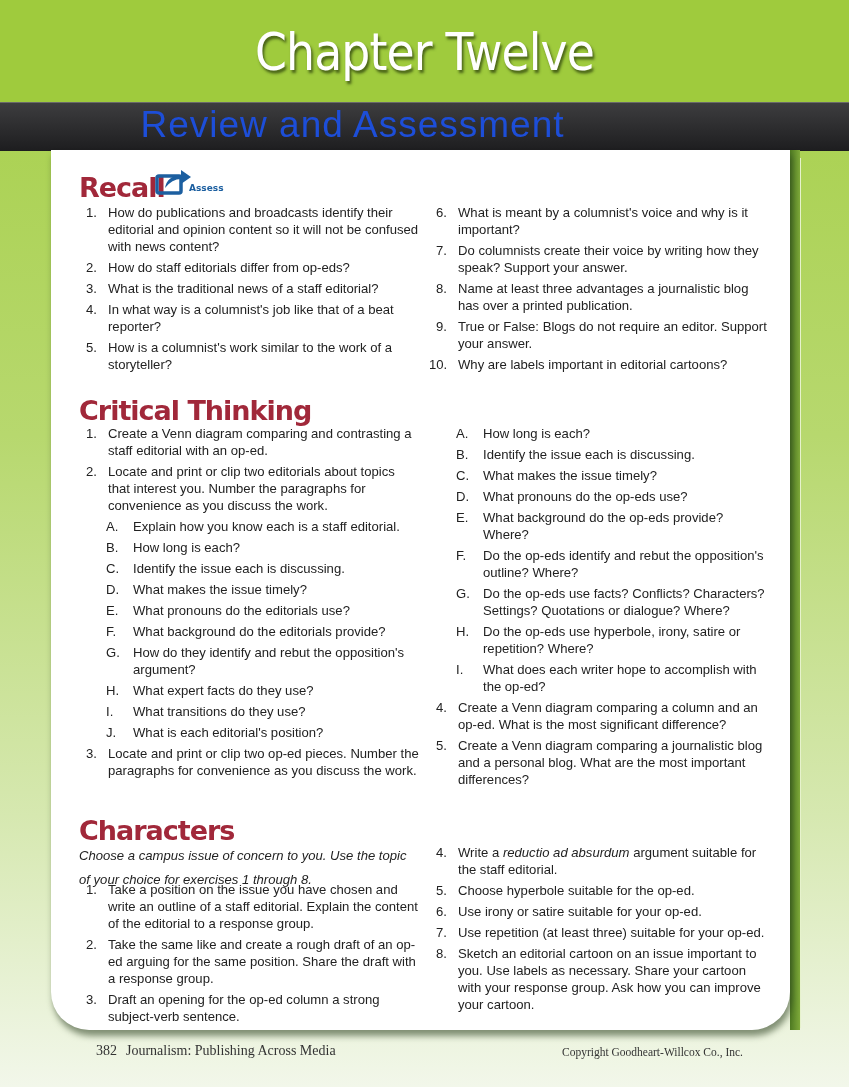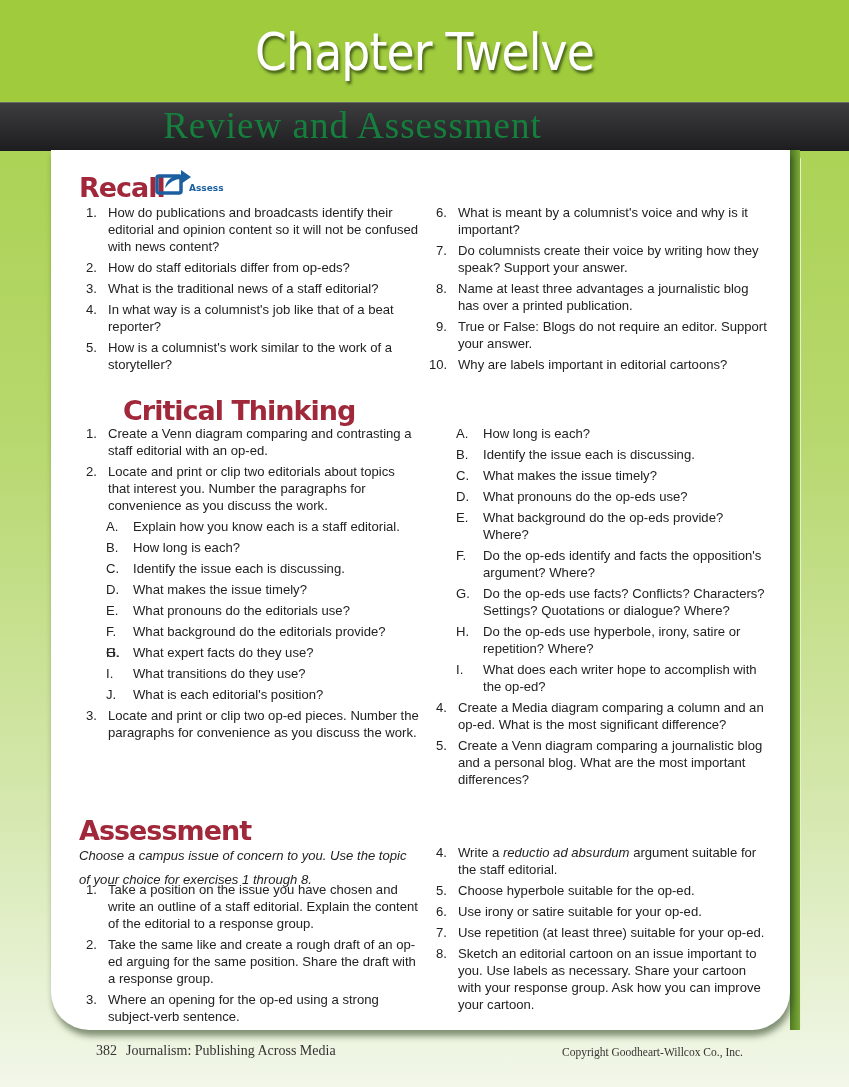--- a/index.html
+++ b/index.html
@@ -16,21 +16,21 @@
     text-shadow: 2px 3px 3px rgba(40,60,10,0.75);
     transform: scaleX(0.88);
   }
   .dark-band {
     position:absolute; left:0; top:102px; width:849px; height:48px;
     background: linear-gradient(180deg, #3d3d3f 0%, #2a2a2c 60%, #1d1d1f 100%);
     border-top:1px solid #6a6a6a;
   }
   .band-title {
     position:absolute; left:0; top:104px; width:705px; text-align:center;
-    font-family: Liberation Serif, serif; font-size:37px; color:#15803d; letter-spacing:1px;
+    font-family: Liberation Sans, sans-serif; font-size:37px; color:#1d4ed8; letter-spacing:1px;
   }
   .right-rail {
     position:absolute; left:790px; top:150px; width:10px; height:880px;
     background: linear-gradient(90deg, #4e7a22, #7ea93a);
   }
   .right-rail-line { position:absolute; left:800px; top:158px; width:1px; height:870px; background:#e6f2cc; }
   .panel {
     position:absolute; left:51px; top:150px; width:739px; height:880px;
     background:#fff; border-bottom-left-radius:38px; border-bottom-right-radius:38px;
     box-shadow: 2px 6px 6px rgba(40,60,30,0.55);
@@ -82,56 +82,56 @@
     <li><span class="num">5.</span><span>How is a columnist's work similar to the work of a storyteller?</span></li>
   </ol>
 <ol class="q" id="recall-right" style="left:429px; top:204px; width:340px;">
     <li><span class="num">6.</span><span>What is meant by a columnist's voice and why is it important?</span></li>
     <li><span class="num">7.</span><span>Do columnists create their voice by writing how they speak? Support your answer.</span></li>
     <li><span class="num">8.</span><span>Name at least three advantages a journalistic blog has over a printed publication.</span></li>
     <li><span class="num">9.</span><span>True or False: Blogs do not require an editor. Support your answer.</span></li>
     <li><span class="num">10.</span><span>Why are labels important in editorial cartoons?</span></li>
   </ol>
 
-<div class="sec-title" style="left:79px; top:395px;margin-left:44px;">Critical Thinking</div>
+<div class="sec-title" style="left:79px; top:395px;">Critical Thinking</div>
 <ol class="q" id="ct-left" style="left:79px; top:425px; width:340px;">
     <li><span class="num">1.</span><span>Create a Venn diagram comparing and contrasting a staff editorial with an op-ed.</span></li>
     <li><span class="num">2.</span><span>Locate and print or clip two editorials about topics that interest you. Number the paragraphs for convenience as you discuss the work.</span></li>
     <li class="sub"><span class="num">A.</span><span>Explain how you know each is a staff editorial.</span></li>
     <li class="sub"><span class="num">B.</span><span>How long is each?</span></li>
     <li class="sub"><span class="num">C.</span><span>Identify the issue each is discussing.</span></li>
     <li class="sub"><span class="num">D.</span><span>What makes the issue timely?</span></li>
     <li class="sub"><span class="num">E.</span><span>What pronouns do the editorials use?</span></li>
     <li class="sub"><span class="num">F.</span><span>What background do the editorials provide?</span></li>
-    <li class="sub"><span class="num">G.</span></li>
+    <li class="sub"><span class="num">G.</span><span>How do they identify and rebut the opposition's argument?</span></li>
     <li class="sub"><span class="num">H.</span><span>What expert facts do they use?</span></li>
     <li class="sub"><span class="num">I.</span><span>What transitions do they use?</span></li>
     <li class="sub"><span class="num">J.</span><span>What is each editorial's position?</span></li>
     <li><span class="num">3.</span><span>Locate and print or clip two op-ed pieces. Number the paragraphs for convenience as you discuss the work.</span></li>
   </ol>
 <ol class="q" id="ct-right" style="left:429px; top:425px; width:340px;">
     <li class="sub"><span class="num">A.</span><span>How long is each?</span></li>
     <li class="sub"><span class="num">B.</span><span>Identify the issue each is discussing.</span></li>
     <li class="sub"><span class="num">C.</span><span>What makes the issue timely?</span></li>
     <li class="sub"><span class="num">D.</span><span>What pronouns do the op-eds use?</span></li>
     <li class="sub"><span class="num">E.</span><span>What background do the op-eds provide? Where?</span></li>
-    <li class="sub"><span class="num">F.</span><span>Do the op-eds identify and facts the opposition's argument? Where?</span></li>
+    <li class="sub"><span class="num">F.</span><span>Do the op-eds identify and rebut the opposition's outline? Where?</span></li>
     <li class="sub"><span class="num">G.</span><span>Do the op-eds use facts? Conflicts? Characters? Settings? Quotations or dialogue? Where?</span></li>
     <li class="sub"><span class="num">H.</span><span>Do the op-eds use hyperbole, irony, satire or repetition? Where?</span></li>
     <li class="sub"><span class="num">I.</span><span>What does each writer hope to accomplish with the op-ed?</span></li>
-    <li><span class="num">4.</span><span>Create a Media diagram comparing a column and an op-ed. What is the most significant difference?</span></li>
+    <li><span class="num">4.</span><span>Create a Venn diagram comparing a column and an op-ed. What is the most significant difference?</span></li>
     <li><span class="num">5.</span><span>Create a Venn diagram comparing a journalistic blog and a personal blog. What are the most important differences?</span></li>
   </ol>
 
-<div class="sec-title" style="left:79px; top:815px;">Assessment</div>
+<div class="sec-title" style="left:79px; top:815px;">Characters</div>
 <div class="intro" style="left:79px; top:844px;">Choose a campus issue of concern to you. Use the topic of your choice for exercises 1 through 8.</div>
 <ol class="q" id="app-left" style="left:79px; top:881px; width:340px;">
     <li><span class="num">1.</span><span>Take a position on the issue you have chosen and write an outline of a staff editorial. Explain the content of the editorial to a response group.</span></li>
     <li><span class="num">2.</span><span>Take the same like and create a rough draft of an op-ed arguing for the same position. Share the draft with a response group.</span></li>
-    <li><span class="num">3.</span><span>Where an opening for the op-ed using a strong subject-verb sentence.</span></li>
+    <li><span class="num">3.</span><span>Draft an opening for the op-ed column a strong subject-verb sentence.</span></li>
   </ol>
 <ol class="q" id="app-right" style="left:429px; top:844px; width:340px;">
     <li><span class="num">4.</span><span>Write a </span><em>reductio ad absurdum</em><span> argument suitable for the staff editorial.</span></li>
     <li><span class="num">5.</span><span>Choose hyperbole suitable for the op-ed.</span></li>
     <li><span class="num">6.</span><span>Use irony or satire suitable for your op-ed.</span></li>
     <li><span class="num">7.</span><span>Use repetition (at least three) suitable for your op-ed.</span></li>
     <li><span class="num">8.</span><span>Sketch an editorial cartoon on an issue important to you. Use labels as necessary. Share your cartoon with your response group. Ask how you can improve your cartoon.</span></li>
   </ol>
 
 <div class="footer" style="left:96px; font-size:14px;">382</div>

